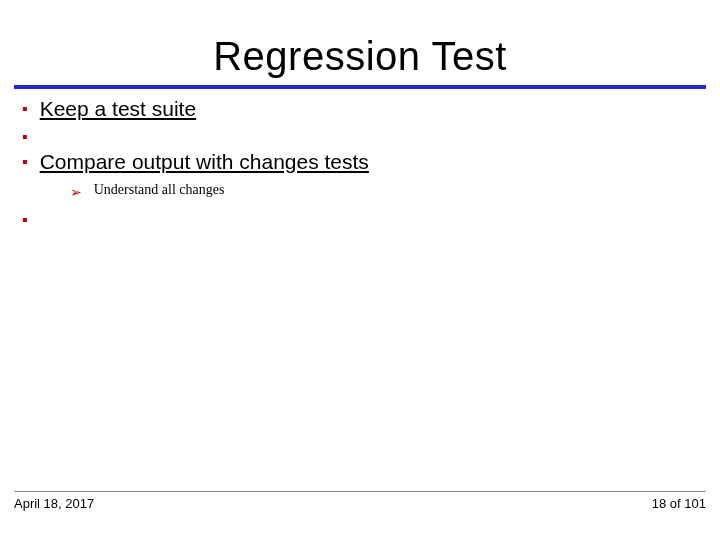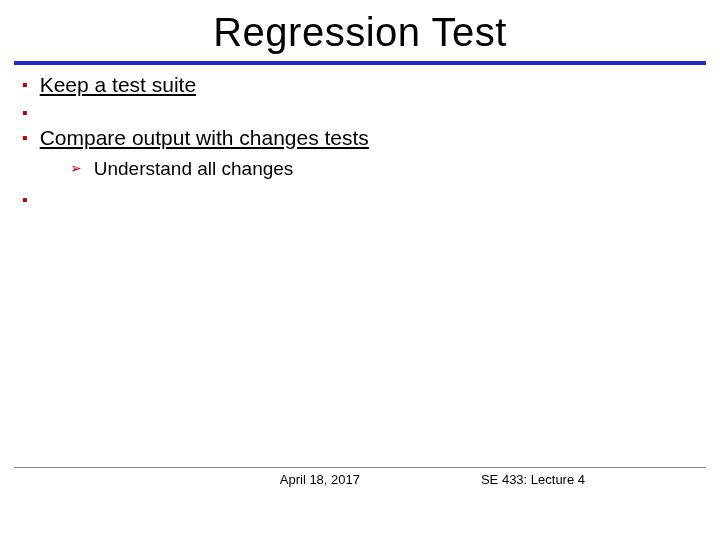--- a/index.html
+++ b/index.html
@@ -1,30 +1,30 @@
 <!DOCTYPE html>
 <html><head>
 <meta charset="utf-8">
 <style>
   * { margin: 0; padding: 0; box-sizing: border-box; }
   html, body { width: 720px; height: 540px; font-family: Arial, Helvetica, sans-serif; background: #fff; color: #000; }
-  .slide { position: relative; width: 720px; height: 495px; }
+  .slide { position: relative; width: 720px; height: 495px; margin-top: 24px; }
   .title { text-align: center; font-size: 40px; padding-top: 10px; padding-bottom: 6px; letter-spacing: 0.5px; }
   .rule { height: 4px; background: #2828c8; margin: 0 14px 4px 14px; }
   .content { padding: 2px 0 0 0; }
   .item { display: flex; align-items: flex-start; padding-left: 22px; line-height: 1.35; }
   .bullet-sq { color: #c00000; font-size: 16px; margin-right: 12px; margin-top: 3px; font-family: Arial, sans-serif; }
   .item-text { font-size: 21px; text-decoration: underline; }
   .subitem { display: flex; align-items: flex-start; padding-left: 70px; margin-top: 6px; margin-bottom: 6px; }
   .bullet-arrow { color: #c00000; font-size: 14px; margin-right: 12px; margin-top: 2px; }
-  .subitem-text { font-size: 19px; }
+  .subitem-text { font-size: 14px; font-family: Liberation Serif, serif; }
   .footer { position: absolute; bottom: 8px; left: 0; right: 0; padding: 0 14px; }
   .footer-line { height: 1px; background: #888; margin-bottom: 4px; }
   .footer-row { display: flex; justify-content: space-between; font-size: 13px; }
-  .footer-left { flex: 1; text-align: right; }
+  .footer-left { flex: 1; }
   .footer-center { flex: 1; text-align: center; }
   .footer-right { flex: 1; text-align: right; }
 </style>
 </head>
 <body>
 
 <div class="slide">
   <div class="title">Regression Test</div>
   <div class="rule"></div>
 
@@ -52,16 +52,16 @@
     <div class="item">
       <span class="bullet-sq">▪</span>
     </div>
 
   </div>
 
   <div class="footer">
     <div class="footer-line"></div>
     <div class="footer-row">
       <div class="footer-left">April 18, 2017</div>
-      <div class="footer-center">SE 433: Lecture 4</div>
+      <div class="footer-right">18 of 101</div>
     </div>
   </div>
 </div>
 
 </body></html>

